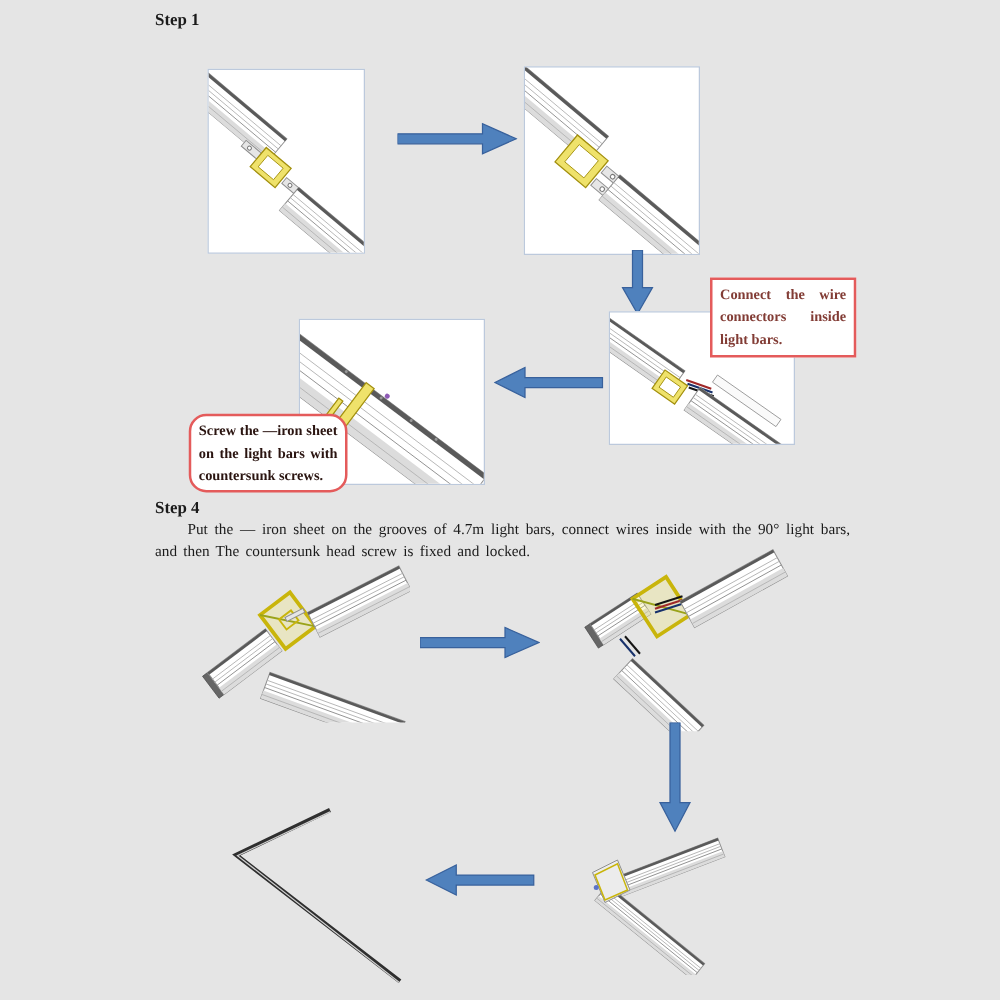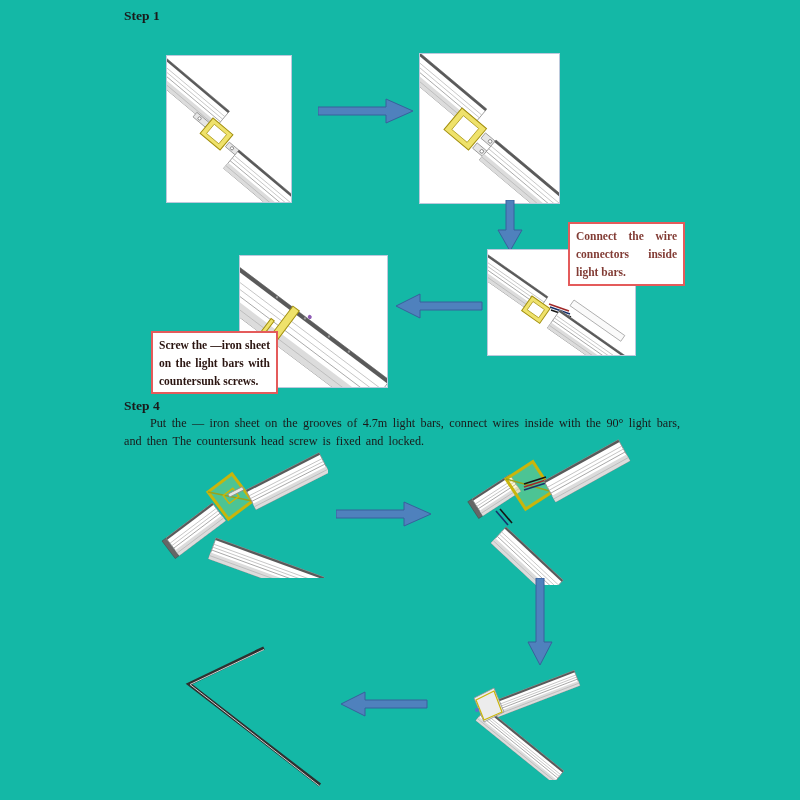--- a/index.html
+++ b/index.html
@@ -1,30 +1,30 @@
 <!DOCTYPE html>
 <html><head>
 <meta charset="utf-8">
 <style>
   html,body{margin:0;padding:0;background:#ffffff;}
-  .page{position:relative;width:800px;height:800px;background:#14b8a6;overflow:hidden;
+  .page{position:relative;width:800px;height:800px;background:#e5e5e5;overflow:hidden;
         font-family:"Liberation Serif", serif;color:#1a1a1a;}
   .step-heading{position:absolute;font-weight:bold;font-size:13.5px;}
   .step-desc{position:absolute;font-size:12.2px;word-spacing:2px;line-height:1.5;}
   .nowrap{white-space:nowrap;}
   .justify{text-align:justify;text-indent:26px;}
   .frame{position:absolute;box-sizing:border-box;border:1px solid #bcc9dc;background:#ffffff;}
   .frame svg{display:block;}
   .arrow{position:absolute;}
   .arrow polygon{fill:#4f81bd;stroke:#38619c;stroke-width:1;}
   .callout{position:absolute;box-sizing:border-box;border:2px solid #e45b5b;background:#ffffff;
            font-weight:bold;font-size:11.5px;line-height:1.55;padding:4px 6px;
            text-align:justify;z-index:5;}
   .callout1{color:#823c35;}
-  .callout2{color:#2a1410;}
+  .callout2{color:#2a1410;border-radius:14px;}
   .illus{position:absolute;}
   
   .bar-face{fill:#ffffff;stroke:#8f8f8f;stroke-width:0.8;}
   .bar-top{fill:#5a5a5a;}
   .bar-shade{fill:#dcdcdc;}
   .bar-line{stroke:#b5b5b5;stroke-width:0.7;}
   .bar-line-d{stroke:#8f8f8f;stroke-width:0.7;}
   .conn{fill:#efe26b;stroke:#a3900e;stroke-width:1;}
   .conn-inner{fill:#ffffff;stroke:#a3900e;stroke-width:0.7;}
   .tab{fill:#e6e6e6;stroke:#8f8f8f;stroke-width:0.8;}

